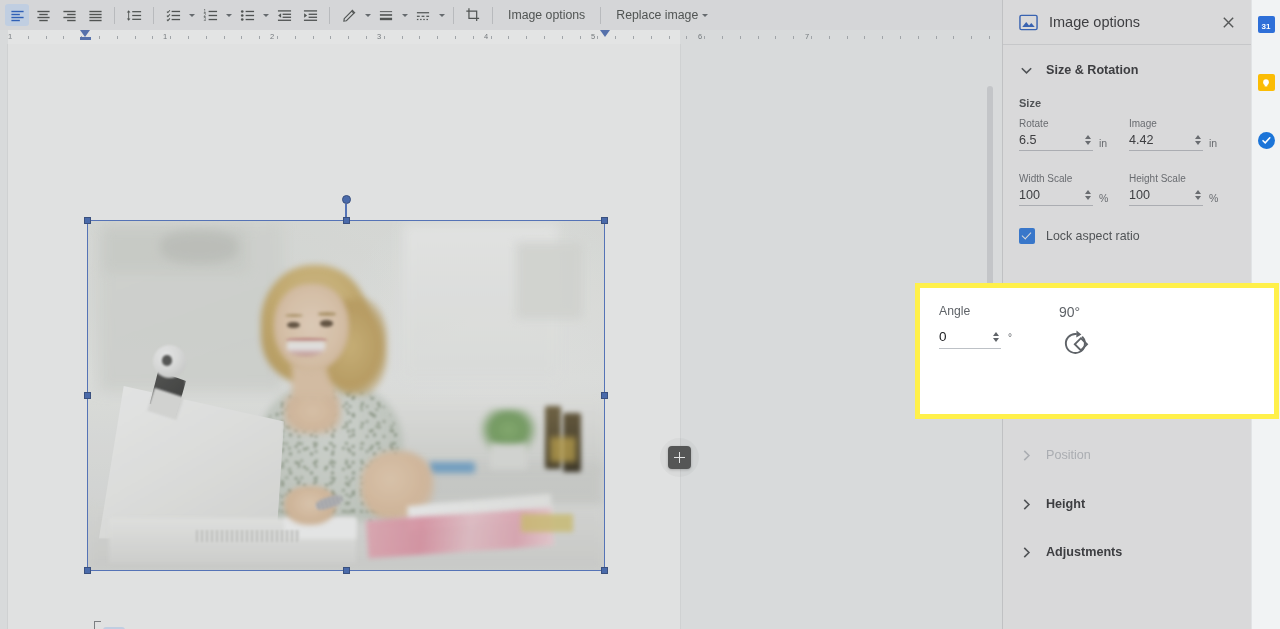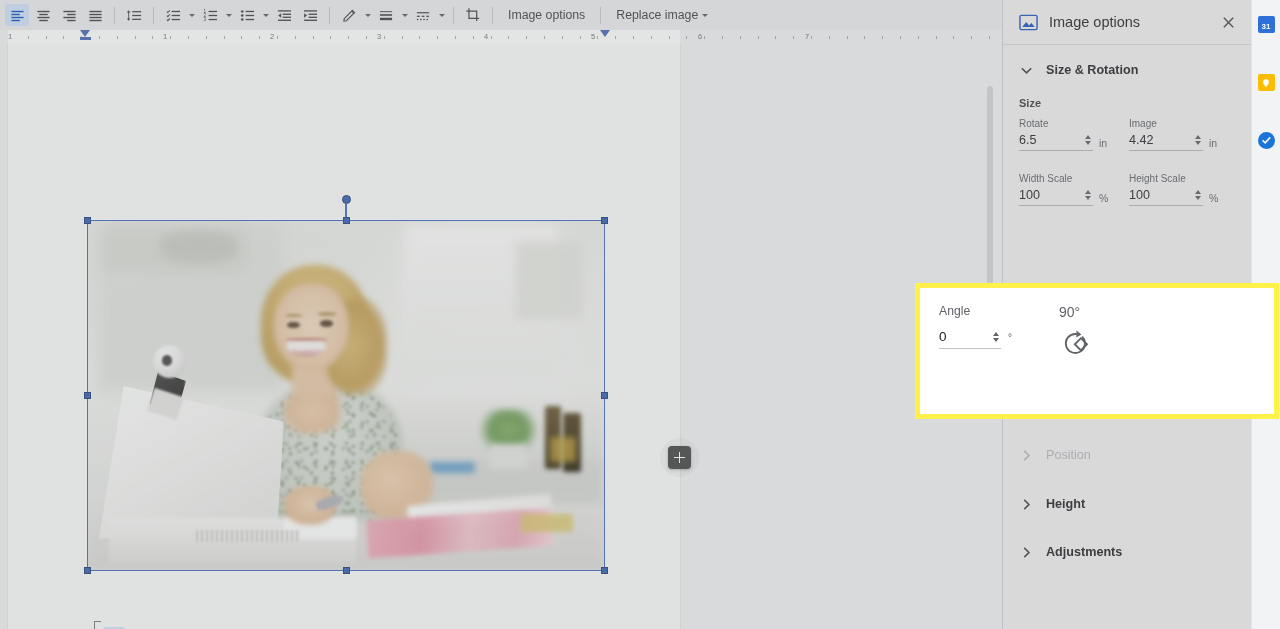--- a/index.html
+++ b/index.html
@@ -766,20 +766,24 @@
             <span class="spin">
                 <i class="up"></i>
                 <i class="dn"></i>
               </span>
           </div>
           <span class="funit">%</span>
         </div>
       </div>
     </div>
 
+    <div class="lockrow">
+      <span class="chk"></span>
+      <span>Lock aspect ratio</span>
+    </div>
 
     <div class="sectrow disabled" style="position:absolute;top:434px;left:0;right:0;">
       <svg class="chev" viewBox="0 0 16 16">
         <path d="M5.6 3 L10.6 8 L5.6 13" fill="none" stroke="#bdc1c6" stroke-width="1.7"></path>
       </svg>
       <span class="stitle">Position</span>
     </div>
 
     <div class="sectrow" style="position:absolute;top:483px;left:0;right:0;">
       <svg class="chev" viewBox="0 0 16 16">

